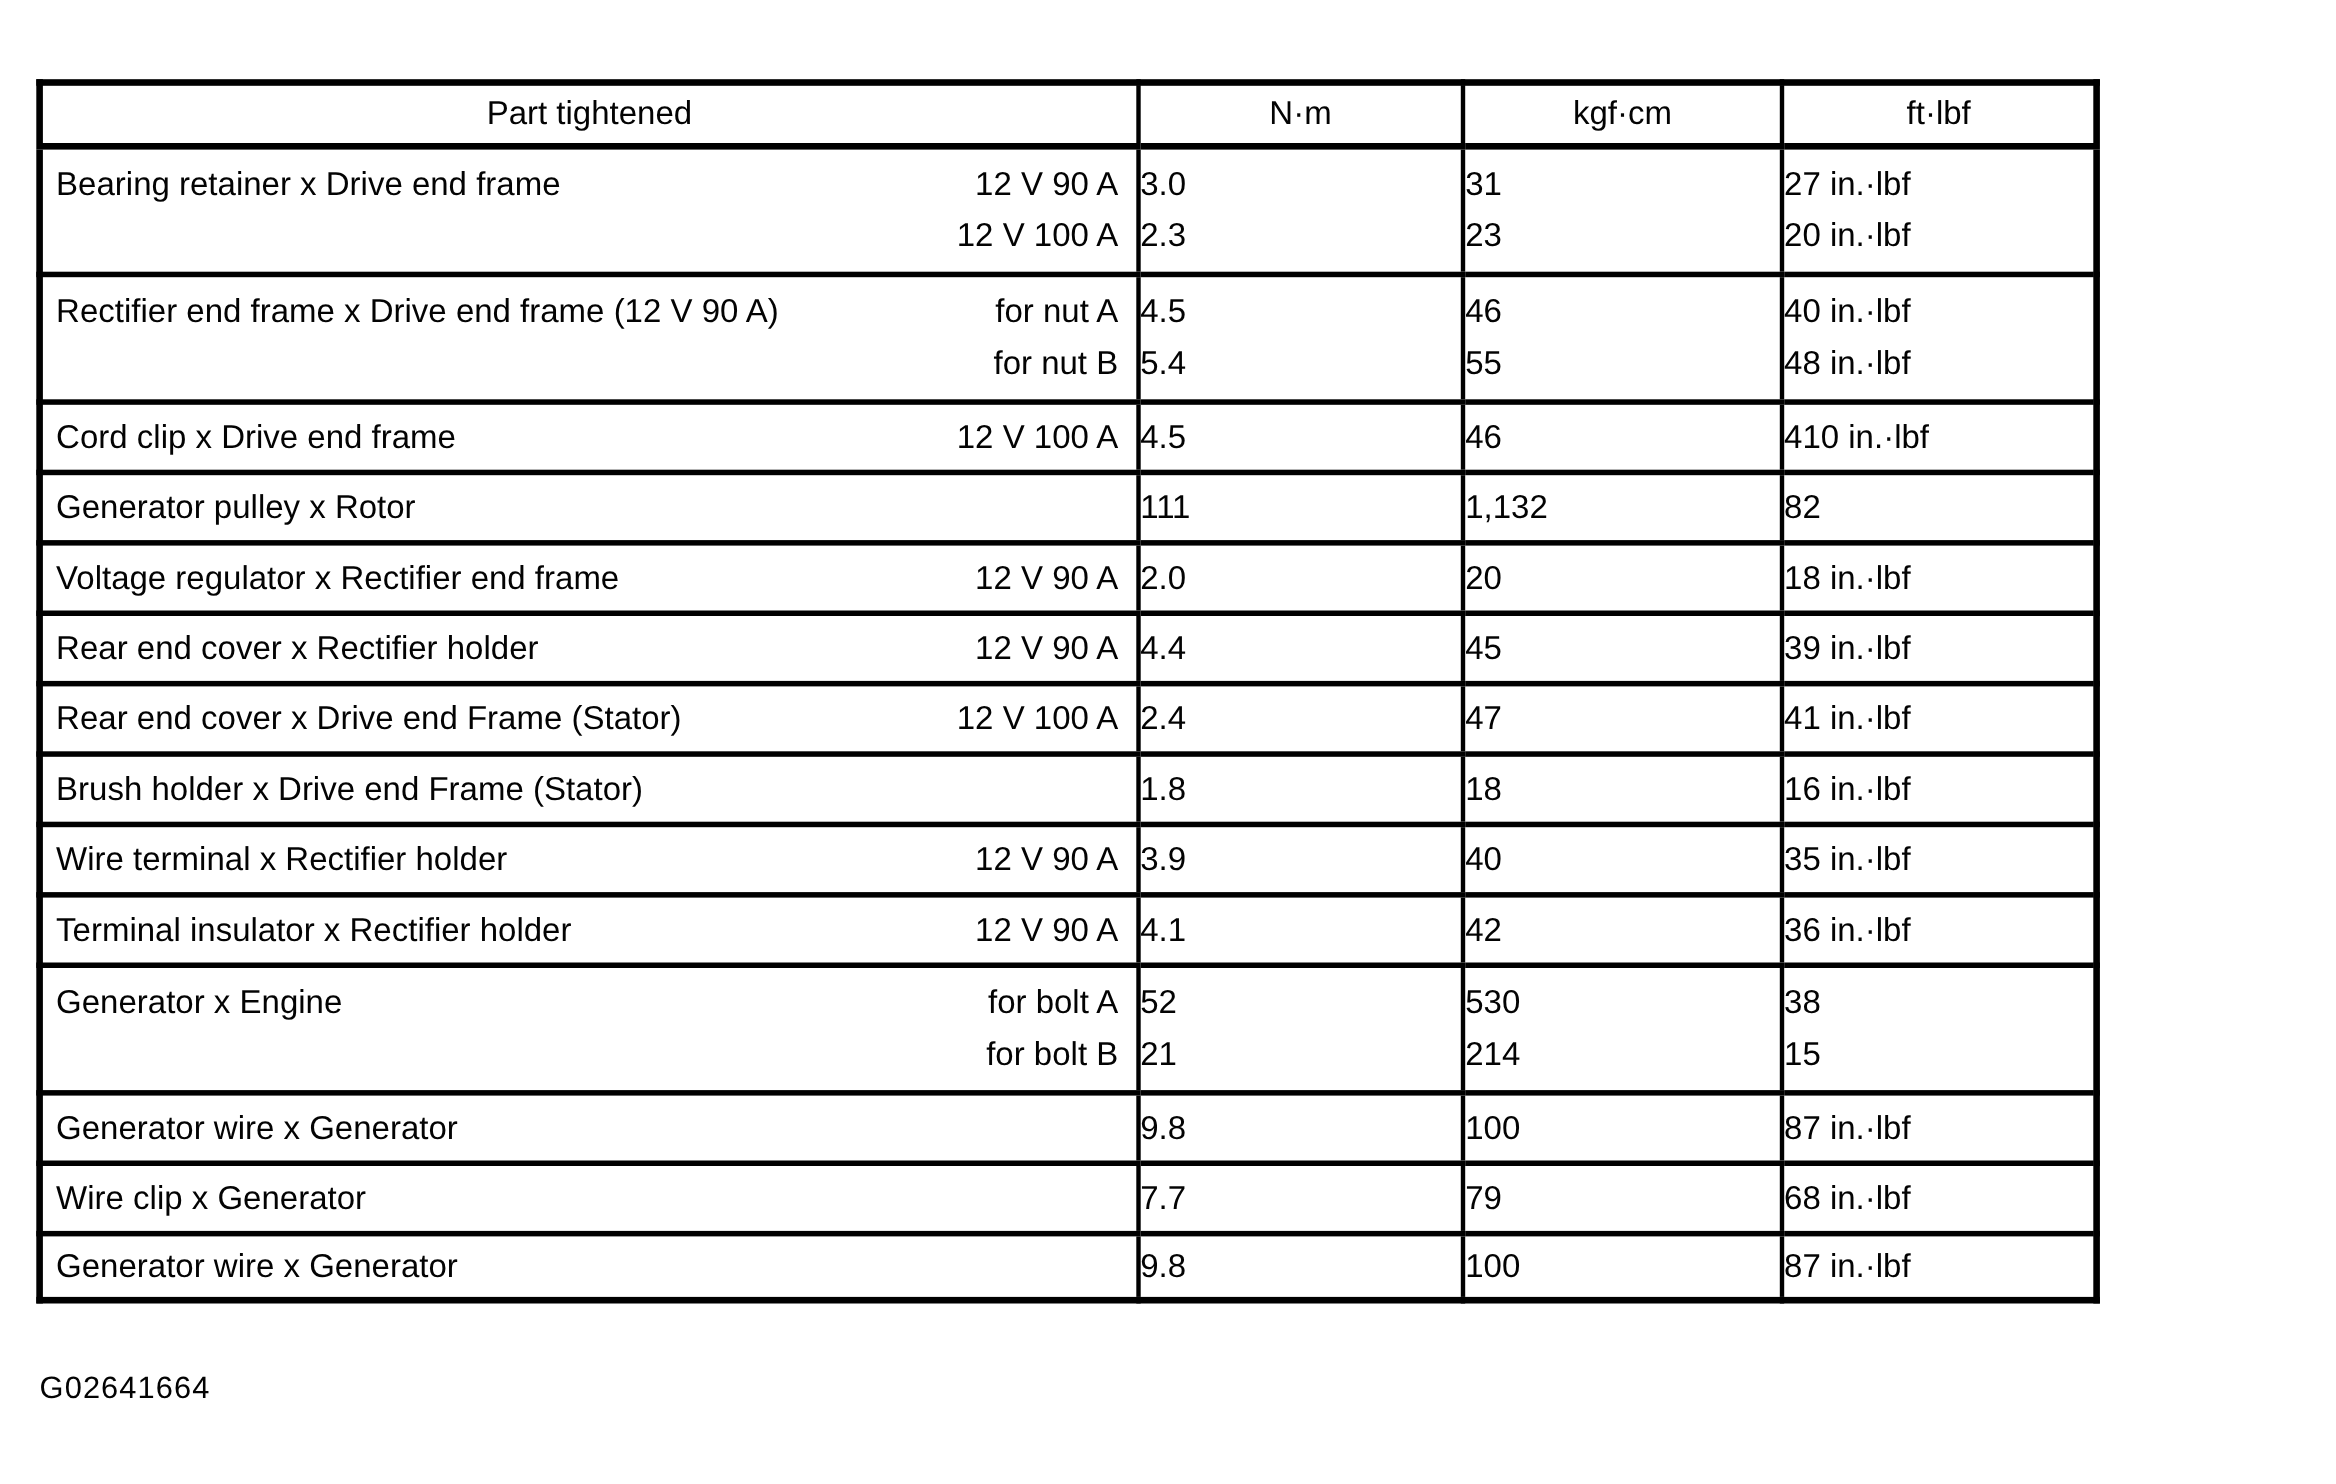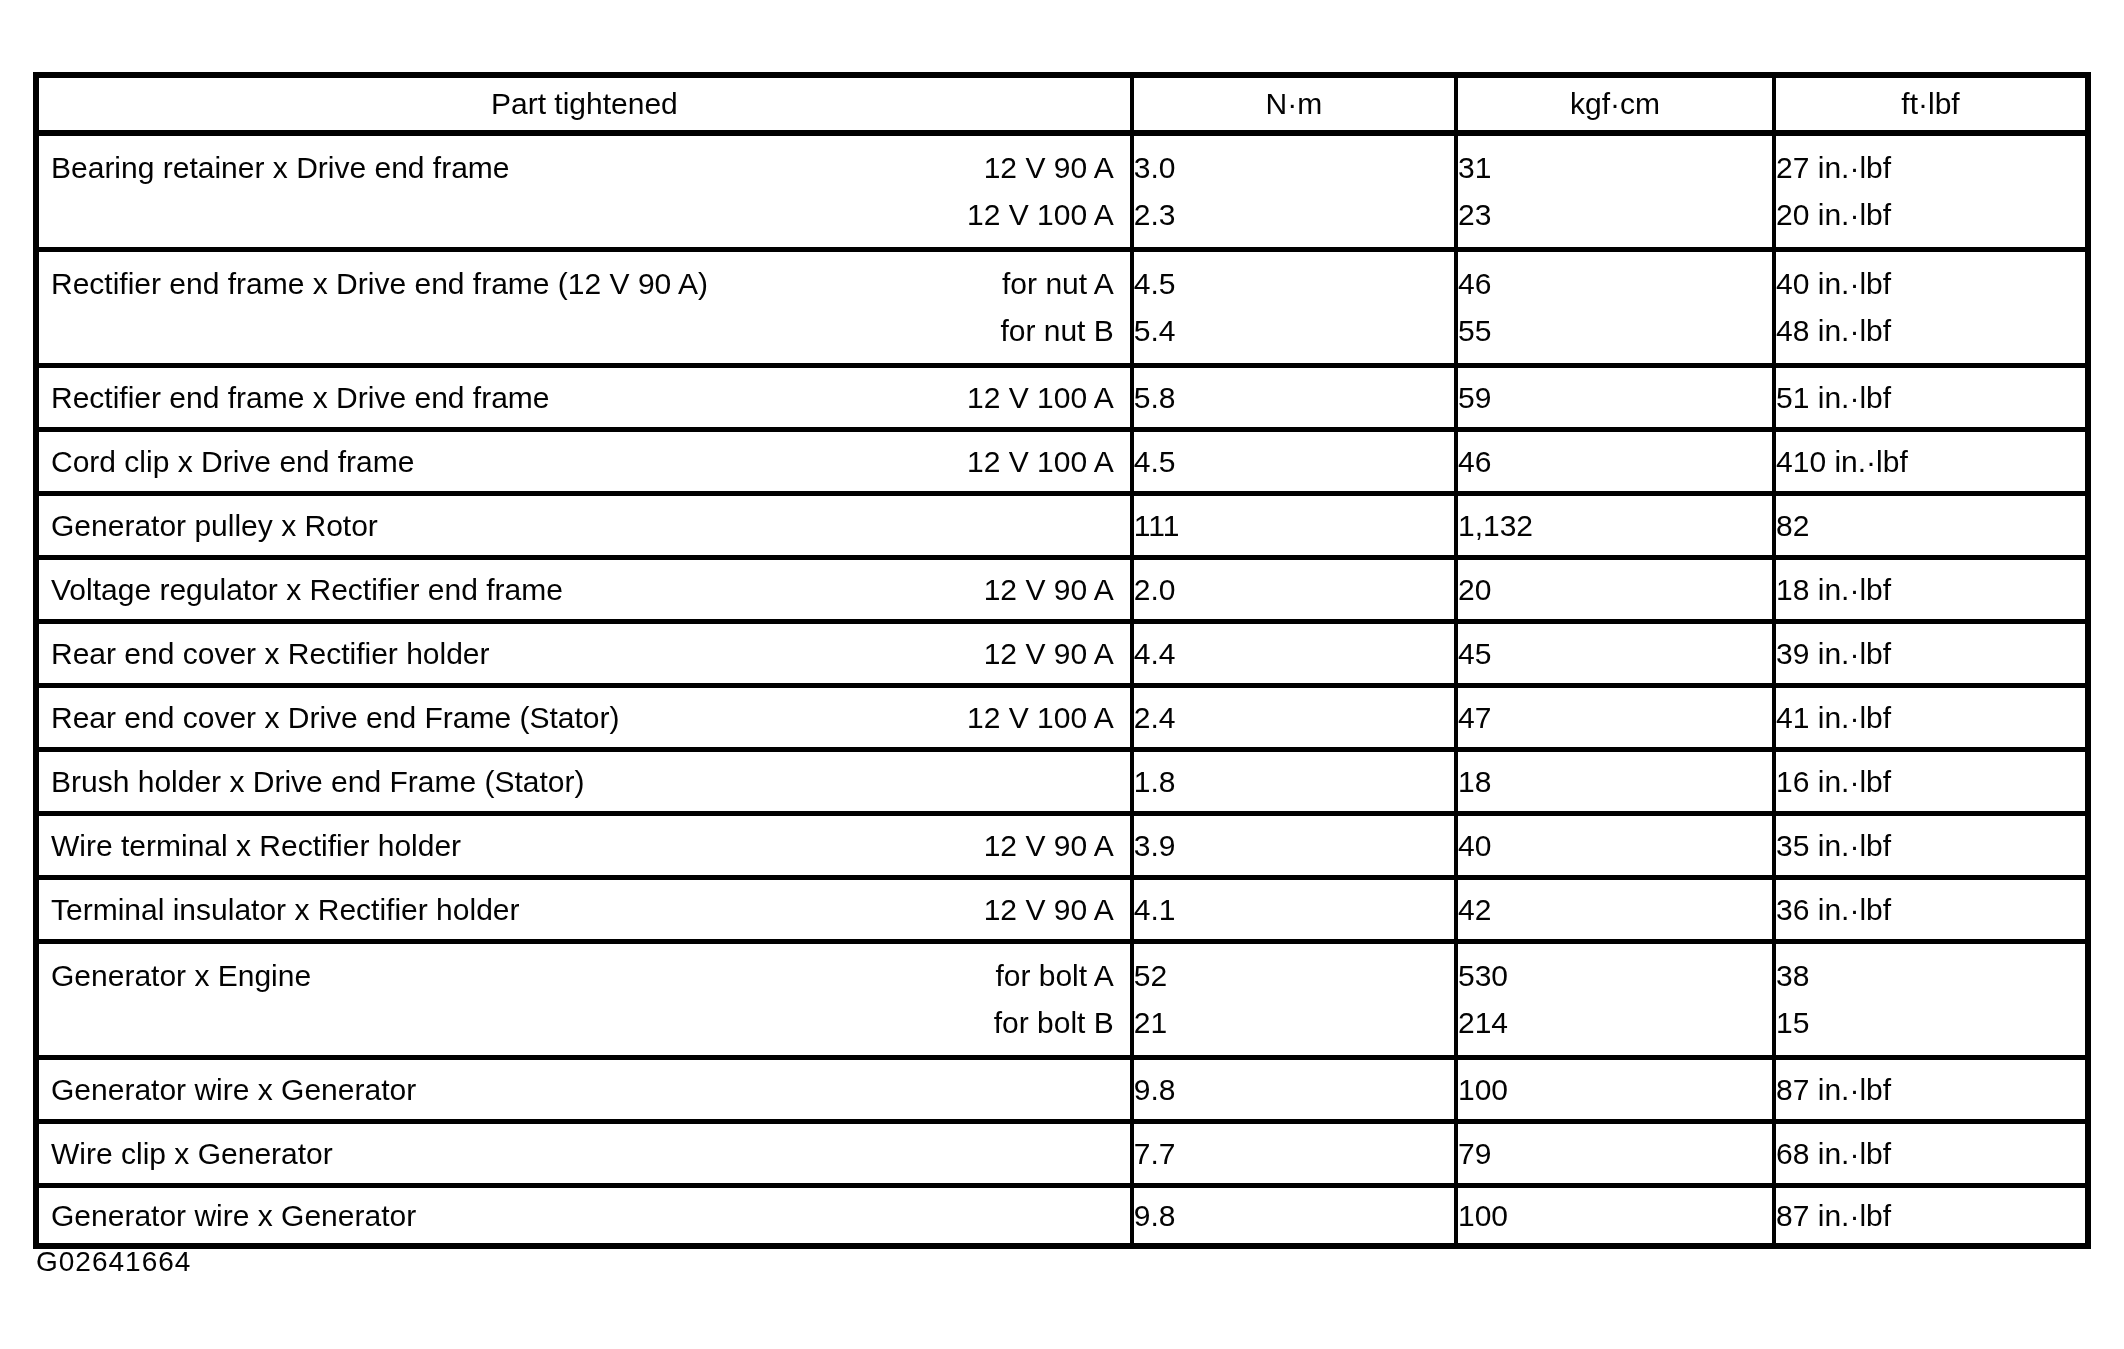--- a/index.html
+++ b/index.html
@@ -17,21 +17,21 @@
   .page {
     position: relative;
     width: 2124px;
     height: 1349px;
     background: #ffffff;
   }
   table.spec-table {
     position: absolute;
     left: 33px;
     top: 72px;
-    width: 2058px;
+    width: 1876px;
     border-collapse: collapse;
     table-layout: fixed;
     border: 6px solid #000;
     font-size: 30px;
     color: #030303;
   }
   col.c-part  { width: 53.4%; }
   col.c-nm    { width: 15.8%; }
   col.c-kgf   { width: 15.5%; }
   col.c-ftlbf { width: 15.3%; }
@@ -150,37 +150,20 @@
             <div class="vline">55</div>
           </td>
           <td class="val-cell">
             <div class="vline">40 in.·lbf</div>
             <div class="vline">48 in.·lbf</div>
           </td>
         </tr>
         <tr class="single">
           <td class="part-cell">
             <div class="pline">
-              <span class="part-name">Rectifier end frame x Drive end frame</span>
-              <span class="variant">12 V 100 A</span>
-            </div>
-          </td>
-          <td class="val-cell">
-            <div class="vline">5.8</div>
-          </td>
-          <td class="val-cell">
-            <div class="vline">59</div>
-          </td>
-          <td class="val-cell">
-            <div class="vline">51 in.·lbf</div>
-          </td>
-        </tr>
-        <tr class="single">
-          <td class="part-cell">
-            <div class="pline">
               <span class="part-name">Cord clip x Drive end frame</span>
               <span class="variant">12 V 100 A</span>
             </div>
           </td>
           <td class="val-cell">
             <div class="vline">4.5</div>
           </td>
           <td class="val-cell">
             <div class="vline">46</div>
           </td>

